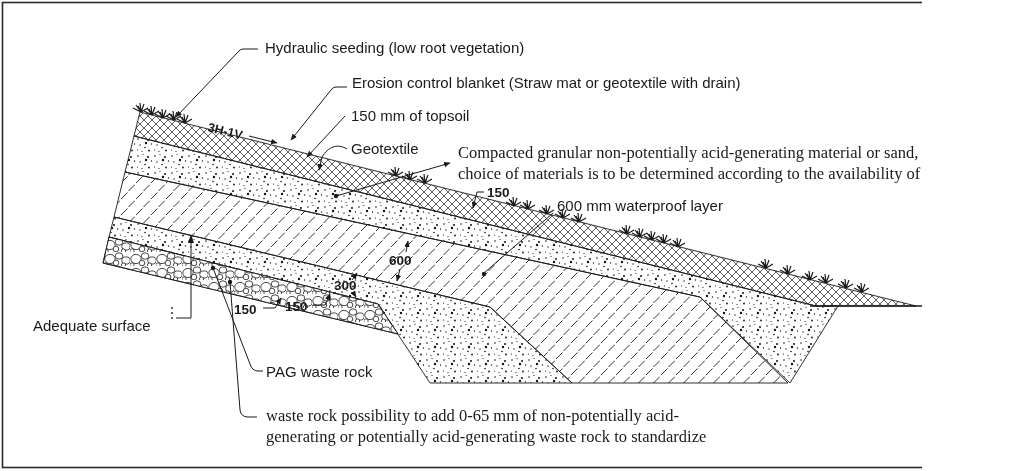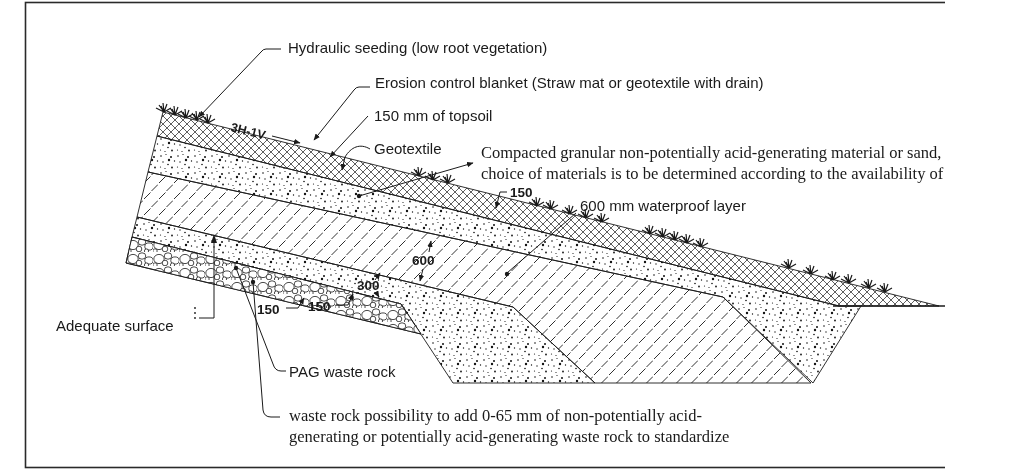--- a/index.html
+++ b/index.html
@@ -1,16 +1,16 @@
 <!DOCTYPE html>
 <html><head>
 <meta charset="utf-8">
 <style>
   html,body{margin:0;padding:0;background:#ffffff;}
-  .stage{position:relative;width:922px;height:471px;background:#ffffff;overflow:hidden;margin-left:23px;}
+  .stage{position:relative;width:922px;height:471px;background:#ffffff;overflow:hidden;}
   svg{display:block;}
   .lbl{font-family:"Liberation Sans",sans-serif;font-size:15px;fill:#1a1a1a;}
   .lblserif{font-family:"Liberation Serif",serif;font-size:16.5px;fill:#1a1a1a;}
   .dim{font-family:"Liberation Sans",sans-serif;font-size:13.5px;font-weight:bold;fill:#1a1a1a;}
   .slope{font-family:"Liberation Sans",sans-serif;font-size:12.5px;font-weight:bold;fill:#1a1a1a;}
   .ldr{fill:none;stroke:#1a1a1a;stroke-width:1;}
   .shape{stroke:#1a1a1a;stroke-width:0.9;}
   .dot{fill:#1a1a1a;stroke:none;}
 </style>
 </head>

